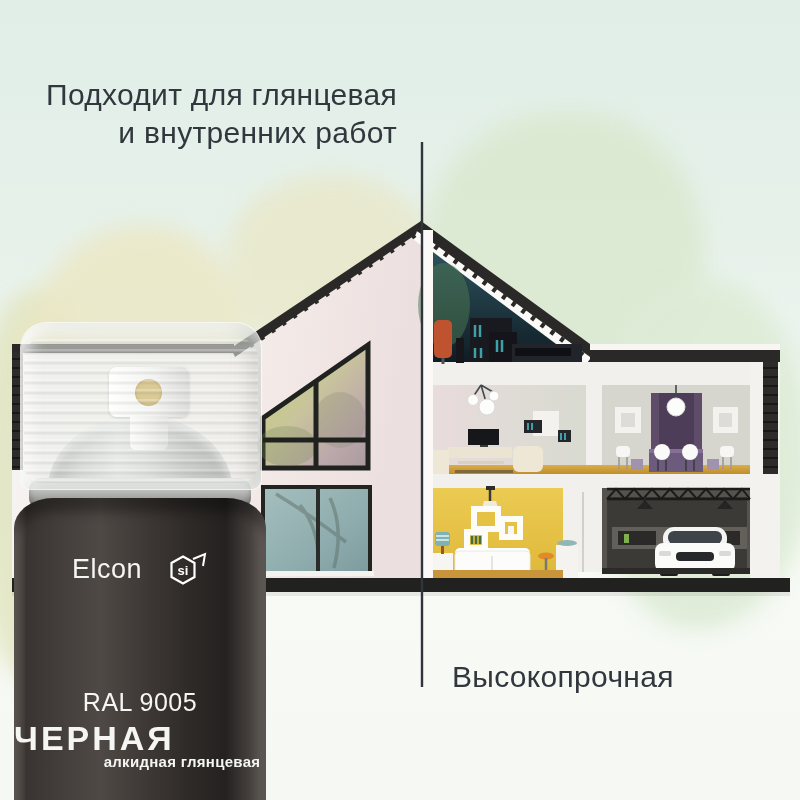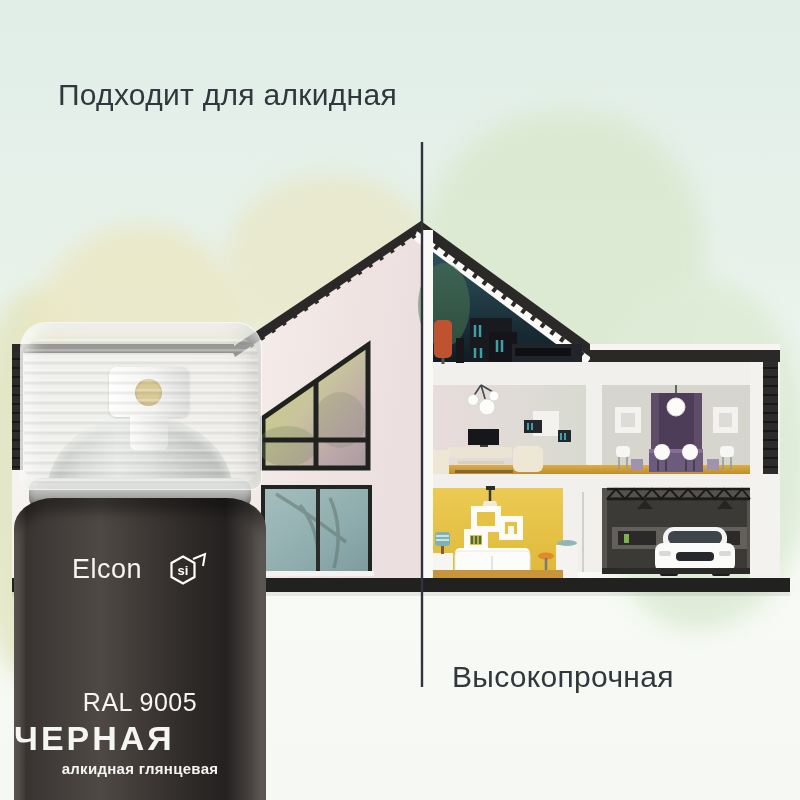--- a/index.html
+++ b/index.html
@@ -41,21 +41,21 @@
     border-radius:40px 40px 0 0/30px 30px 0 0;
     background:linear-gradient(90deg,#6a645f 0%,#393431 5%,#433e3b 18%,#4f4945 34%,#3e3936 52%,#2e2a28 70%,#242120 84%,#474240 94%,#6d6762 100%);
     box-shadow:inset 0 14px 12px rgba(0,0,0,.35);
     color:#f5f5f3;
   }
   .brand-row{position:absolute;top:52px;left:0;width:100%;display:flex;align-items:center;justify-content:center;gap:24px;}
   .brand-text{font-size:27px;letter-spacing:.5px;font-weight:400;}
   .badge{display:block;}
   .ral{position:absolute;top:190px;width:100%;text-align:center;font-size:25px;font-weight:400;letter-spacing:.5px;}
   .color-name{position:absolute;top:221px;width:100%;text-align:left;font-size:34px;font-weight:700;letter-spacing:3px;}
-  .finish{position:absolute;top:262px;width:100%;text-align:center;font-size:15px;font-weight:700;letter-spacing:.3px;}
+  .finish{position:absolute;top:255px;width:100%;text-align:center;font-size:15px;font-weight:700;letter-spacing:.3px;margin-left:42px;}
 
   .can-cap{
     position:absolute;left:6px;top:4px;width:240px;height:166px;
     border-radius:26px 26px 10px 10px;
     background:rgba(233,236,233,.55);
     border:1px solid rgba(255,255,255,.6);
     box-shadow:inset 10px 0 16px rgba(255,255,255,.55),inset -12px 0 18px rgba(140,146,140,.28),inset 0 10px 10px rgba(255,255,255,.5);
   }
   .cap-ridges{
     position:absolute;left:3px;right:3px;top:16px;bottom:6px;border-radius:18px;
@@ -267,21 +267,22 @@
     <rect x="602" y="568" width="148" height="6" fill="#2c2a28"></rect>
     <rect x="12" y="578" width="778" height="14" fill="#21211f"></rect>
     <rect x="12" y="592" width="778" height="4" fill="rgba(0,0,0,0.07)"></rect>
     <rect x="256" y="571" width="118" height="5" fill="#f4f2ef"></rect>
 
     <rect x="423" y="230" width="10" height="348" fill="#faf9f7"></rect>
     <line x1="422" y1="142" x2="422" y2="687" stroke="#2f353a" stroke-width="2.4"></line>
   </svg>
 
   <div class="headline headline-top">
-    <div>Подходит для алкидная</div>
+    <div>Подходит для глянцевая</div>
+    <div>и внутренних работ</div>
   </div>
   <div class="headline headline-bottom">
     <div>Высокопрочная</div>
   </div>
 
   <div class="can">
     <div class="can-dome"></div>
     <div class="can-rim"></div>
     <div class="can-body">
       <div class="brand-row">

